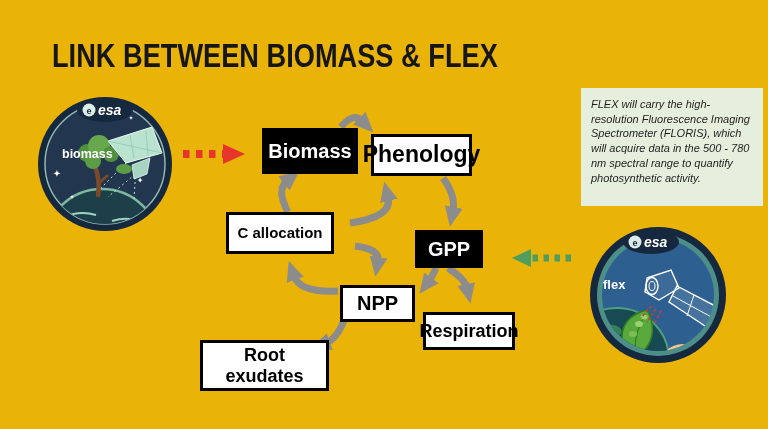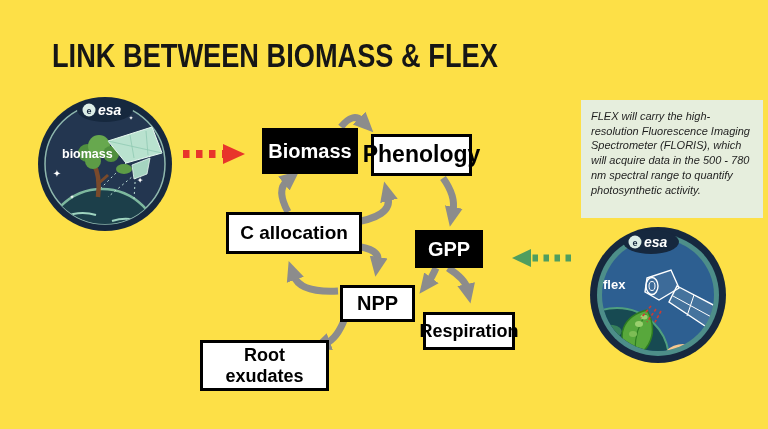--- a/index.html
+++ b/index.html
@@ -1,16 +1,16 @@
 <!DOCTYPE html>
 <html style="--arrowGray: #8c8c8c; --arrowRed: #e8352b; --arrowGreen: #4f9e5f; --noteBiomassBg: #fbe4d5; --noteFlexBg: #e6eedd; --patchNavy: #16283e; --patchTeal: #4d8e89; --patchBlue: #2d5f91;"><head>
 <meta charset="utf-8">
 <style>
   html,body{margin:0;padding:0;background:#fff;}
-  .slide{position:relative;width:768px;height:429px;background:#fde047;overflow:hidden;
+  .slide{position:relative;width:768px;height:429px;background:#eab308;overflow:hidden;
          font-family:"Liberation Sans",sans-serif;}
   .title{position:absolute;left:52px;top:36px;margin:0;font-size:34px;font-weight:700;
          color:#161616;letter-spacing:0px;transform:scaleX(.80);transform-origin:left top;
          white-space:nowrap;}
   .overlay{position:absolute;left:0;top:0;width:768px;height:429px;}
   .node{position:absolute;display:flex;align-items:center;justify-content:center;
         text-align:center;font-weight:700;color:#000;background:#fff;
         border:3px solid #000;box-sizing:border-box;line-height:1.12;}
   .node.filled{background:#000;color:#fff;border-color:#000;}
   .note{position:absolute;box-sizing:border-box;padding:9px 10px;font-style:italic;
@@ -53,37 +53,37 @@
     <path d="M183,154 L226,154" stroke="#e8352b" stroke-width="8" stroke-dasharray="6.5 6.5" fill="none" marker-end="url(#mRed)"></path>
     <path d="M571,258 L528,258" stroke="#4f9e5f" stroke-width="7" stroke-dasharray="5.5 5.5" fill="none" marker-end="url(#mGreen)"></path>
   </svg>
 
   <div class="node filled" style="left:262px;top:128px;width:96px;height:46px;font-size:20px;">
     <span>Biomass</span>
   </div>
   <div class="node" style="left:371px;top:134px;width:101px;height:42px;font-size:23px;">
     <span>Phenology</span>
   </div>
-  <div class="node" style="left:226px;top:212px;width:136px;height:42px;font-size:19px;justify-content:center;">
+  <div class="node" style="left:226px;top:212px;width:108px;height:42px;font-size:15px;justify-content:center;">
     <span>C allocation</span>
   </div>
   <div class="node filled" style="left:415px;top:230px;width:68px;height:38px;font-size:20px;">
     <span>GPP</span>
   </div>
   <div class="node" style="left:340px;top:285px;width:75px;height:37px;font-size:20px;">
     <span>NPP</span>
   </div>
   <div class="node" style="left:423px;top:312px;width:92px;height:38px;font-size:18px;">
     <span>Respiration</span>
   </div>
   <div class="node" style="left:200px;top:340px;width:129px;height:51px;font-size:18px;flex-direction:row;">
     <span>Root exudates</span>
   </div>
 
-  <div class="note flex" style="left:581px;top:100px;width:182px;height:118px;">FLEX will carry the high-resolution Fluorescence Imaging Spectrometer (FLORIS), which will acquire data in the 500 - 780 nm spectral range to quantify photosynthetic activity.</div>
+  <div class="note flex" style="left:581px;top:88px;width:182px;height:118px;">FLEX will carry the high-resolution Fluorescence Imaging Spectrometer (FLORIS), which will acquire data in the 500 - 780 nm spectral range to quantify photosynthetic activity.</div>
 
   <svg class="patch" style="left:36px;top:95px;" width="138" height="138" viewBox="0 0 138 138">
     <defs>
         <clipPath id="bClip">
           <circle cx="69" cy="69" r="60"></circle>
         </clipPath>
       </defs>
     <circle cx="69" cy="69" r="67" fill="#16283e"></circle>
     <circle cx="69" cy="69" r="60" fill="#233650" stroke="#8fb8ae" stroke-width="1.5"></circle>
     <g clip-path="url(#bClip)">

